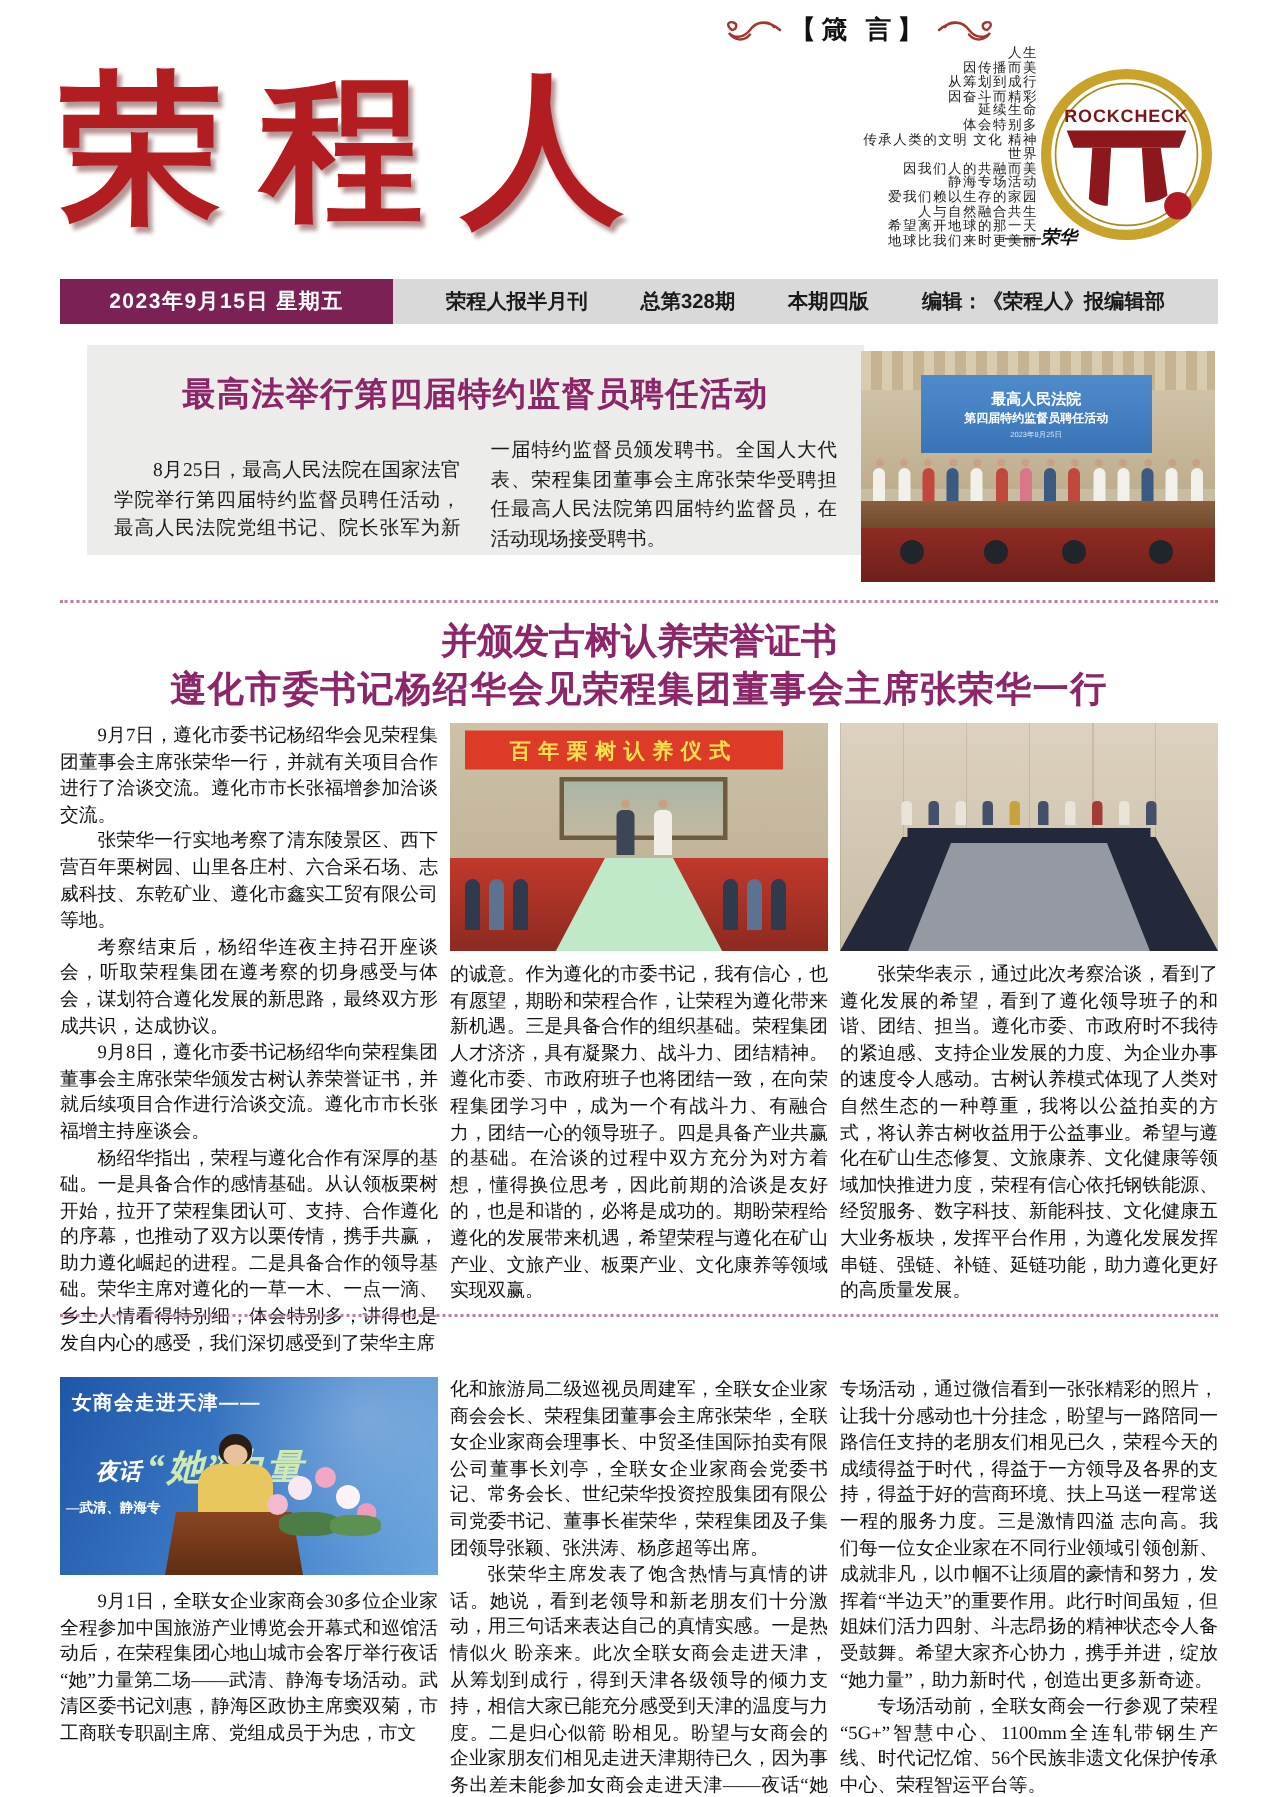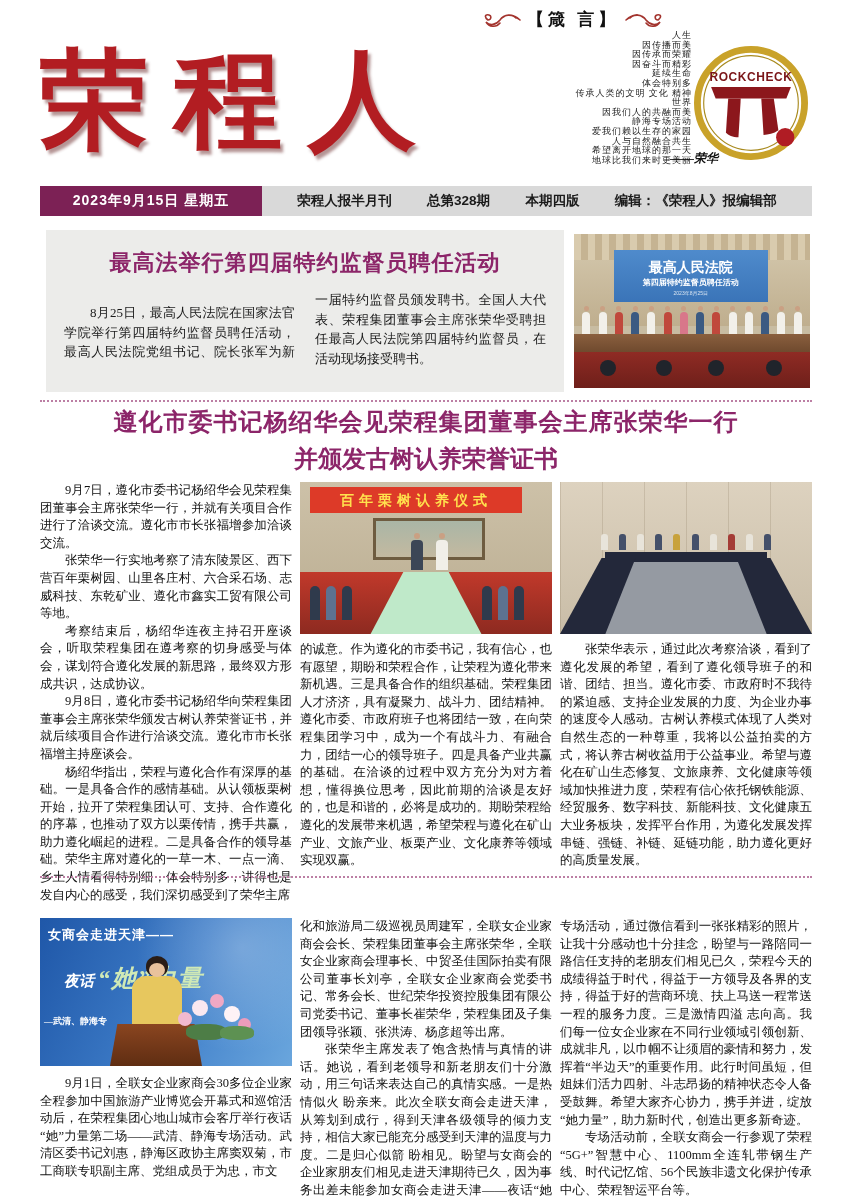--- a/index.html
+++ b/index.html
@@ -26,30 +26,30 @@
                  display:flex;align-items:center;justify-content:space-evenly;}
   
   .headline{font-family:"Liberation Sans","DejaVu Sans",sans-serif;font-weight:700;color:#8c2569;text-align:center;}
   .sep{position:absolute;left:40px;width:772px;border-top:2px dotted #bc7fa4;}
   .body-sm{font-size:12.5px;line-height:17.6px;text-align:justify;color:#111;}
   .body-sm p{margin:0;}
   .ind{text-indent:2em;}
   .photo{position:relative;overflow:hidden;background:#c8bca2;}
   
   .article1{position:absolute;top:230px;left:40px;width:772px;height:166px;}
-  .a1-box{position:absolute;left:6px;top:0;width:518px;height:162px;background:#ececea;}
+  .a1-box{position:absolute;left:18px;top:0;width:518px;height:140px;background:#ececea;}
   .a1-title{font-size:22px;letter-spacing:1px;padding-top:18px;}
   .a1-body{margin:12px 18px 0 18px;columns:2;column-gap:20px;font-size:13px;line-height:19.5px;text-align:justify;}
   .a1-photo{position:absolute;right:2px;top:4px;width:236px;height:154px;}
   .ph1-curtain{position:absolute;inset:0 0 auto 0;height:26px;
       background:repeating-linear-gradient(90deg,#d9cbae 0 7px,#c5b392 7px 14px);}
   .ph1-wall{position:absolute;top:26px;left:0;right:0;height:66px;background:linear-gradient(#cfc2a6,#bfae8e);}
   .ph1-screen{position:absolute;left:17%;top:16px;width:65%;height:52px;text-align:center;
       background:linear-gradient(#4f8bcc,#3a74b8);color:#fff;font-family:"Liberation Sans",sans-serif;}
-  .ph1-screen .l1{font-size:14px;font-weight:700;margin-top:9px;}
+  .ph1-screen .l1{font-size:10px;font-weight:700;margin-top:9px;}
   .ph1-screen .l2{font-size:8px;font-weight:700;}
   .ph1-screen .l3{font-size:5px;opacity:.8;margin-top:2px;}
   .ph1-people{position:absolute;left:0;right:0;top:72px;height:30px;display:flex;justify-content:space-evenly;align-items:flex-end;}
   .ph1-people i{display:block;width:8px;height:24px;border-radius:4px 4px 0 0;background:#f2f0ea;position:relative;}
   .ph1-people i::before{content:"";position:absolute;top:-6px;left:1.5px;width:5px;height:5px;border-radius:50%;background:#caa083;}
   .ph1-people i:nth-child(3n){background:#c0483c;}
   .ph1-people i:nth-child(4n){background:#3b5a82;}
   .ph1-people i:nth-child(7){background:#d8778a;}
   .ph1-stage{position:absolute;left:0;right:0;top:100px;height:18px;background:linear-gradient(#8a5f3e,#6f4a2e);}
   .ph1-table{position:absolute;left:0;right:0;bottom:0;height:36px;background:linear-gradient(#8f2b24,#6e1f1a);}
@@ -88,21 +88,21 @@
   .ph2b-people{position:absolute;left:12%;right:12%;top:52px;height:18px;display:flex;justify-content:space-evenly;}
   .ph2b-people i{width:7px;height:16px;border-radius:3px 3px 0 0;background:#e8e4da;}
   .ph2b-people i:nth-child(2n){background:#44506a;}
   .ph2b-people i:nth-child(5){background:#c8a23c;}
   .ph2b-people i:nth-child(8){background:#a43c36;}
   
   .article3{position:absolute;top:882px;left:40px;width:772px;height:312px;}
   .a3-title{font-size:23px;letter-spacing:1px;}
   .a3-cols{position:absolute;top:36px;left:0;display:flex;gap:8px;}
   .a3-col{width:252px;}
-  .a3-photo{width:252px;height:148px;margin-bottom:9px;}
+  .a3-photo{width:252px;height:132px;margin-bottom:9px;}
   .ph3-bg{position:absolute;inset:0;background:
       radial-gradient(circle at 80% 20%,rgba(255,255,255,.25),transparent 45%),
       linear-gradient(115deg,#1f57a8,#3f7ec9 55%,#6aa6dd);}
   .ph3-t1{position:absolute;left:8px;top:8px;color:#fff;font-weight:700;font-size:13px;
       font-family:"Liberation Sans",sans-serif;letter-spacing:1px;}
   .ph3-t2{position:absolute;left:24px;top:44px;color:#fff;font-weight:700;font-style:italic;font-size:15px;}
   .ph3-t2 em{font-style:italic;color:#cfe9b6;font-size:24px;letter-spacing:2px;}
   .ph3-t3{position:absolute;left:4px;bottom:38px;color:#fff;font-size:9px;font-weight:700;}
   .ph3-person{position:absolute;left:86px;top:38px;width:60px;height:80px;}
   .ph3-hair{position:absolute;left:20px;top:0;width:22px;height:20px;border-radius:50% 50% 40% 40%;background:#2a1d16;}
@@ -133,21 +133,21 @@
         <span class="motto-title">【箴 言】</span>
         <span class="flourish">
           <svg width="40" height="16" viewBox="0 0 40 16" style="transform:scaleX(-1)">
               <path d="M38,8 C30,1 22,2 18,8 C14,13 8,14 4,10 C7,15 14,16 18,11 M6,8 C2,5 3,2 7,3 C10,4 9,8 6,8 Z M20,6 C24,2 31,2 34,6" stroke="#a3342e" stroke-width="1.6" fill="none" stroke-linecap="round"></path>
             </svg>
         </span>
       </div>
       <div class="motto-lines">
         <div>人生</div>
         <div>因传播而美</div>
-        <div>因传承而荣耀</div>
+        <div>从筹划到成行</div>
         <div>因奋斗而精彩</div>
         <div>延续生命</div>
         <div>体会特别多</div>
         <div>传承人类的文明 文化 精神</div>
         <div>世界</div>
         <div>因我们人的共融而美</div>
         <div>静海专场活动</div>
         <div>爱我们赖以生存的家园</div>
         <div>人与自然融合共生</div>
         <div>希望离开地球的那一天</div>
@@ -216,22 +216,22 @@
         <b style="left:82px"></b>
         <b style="left:134px"></b>
         <b style="left:192px"></b>
       </div>
     </div>
   </div>
 
   <div class="sep" style="top:400px"></div>
 
   <div class="article2">
+    <div class="headline a2-t2">并颁发古树认养荣誉证书</div>
     <div class="headline a2-t1">遵化市委书记杨绍华会见荣程集团董事会主席张荣华一行</div>
-    <div class="headline a2-t2">并颁发古树认养荣誉证书</div>
     <div class="a2-cols">
 
       <div class="a2-col body-sm">
         <p class="ind">9月7日，遵化市委书记杨绍华会见荣程集团董事会主席张荣华一行，并就有关项目合作进行了洽谈交流。遵化市市长张福增参加洽谈交流。</p>
         <p class="ind">张荣华一行实地考察了清东陵景区、西下营百年栗树园、山里各庄村、六合采石场、志威科技、东乾矿业、遵化市鑫实工贸有限公司等地。</p>
         <p class="ind">考察结束后，杨绍华连夜主持召开座谈会，听取荣程集团在遵考察的切身感受与体会，谋划符合遵化发展的新思路，最终双方形成共识，达成协议。</p>
         <p class="ind">9月8日，遵化市委书记杨绍华向荣程集团董事会主席张荣华颁发古树认养荣誉证书，并就后续项目合作进行洽谈交流。遵化市市长张福增主持座谈会。</p>
         <p class="ind">杨绍华指出，荣程与遵化合作有深厚的基础。一是具备合作的感情基础。从认领板栗树开始，拉开了荣程集团认可、支持、合作遵化的序幕，也推动了双方以栗传情，携手共赢，助力遵化崛起的进程。二是具备合作的领导基础。荣华主席对遵化的一草一木、一点一滴、乡土人情看得特别细，体会特别多，讲得也是发自内心的感受，我们深切感受到了荣华主席</p>
       </div>
 

